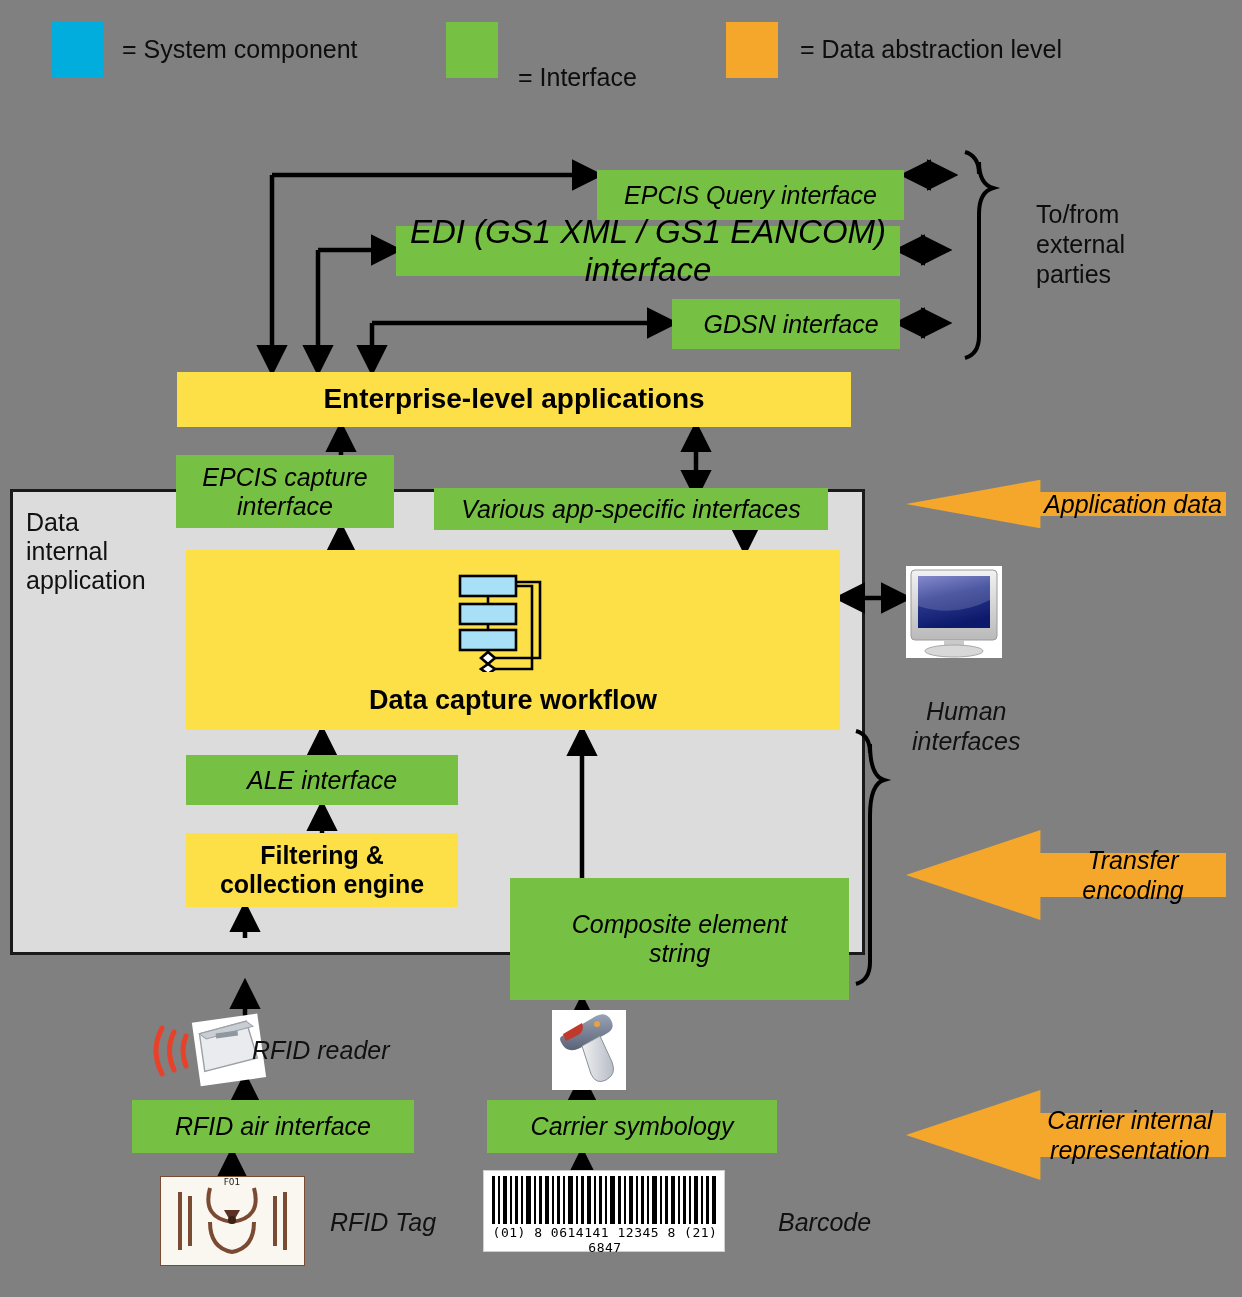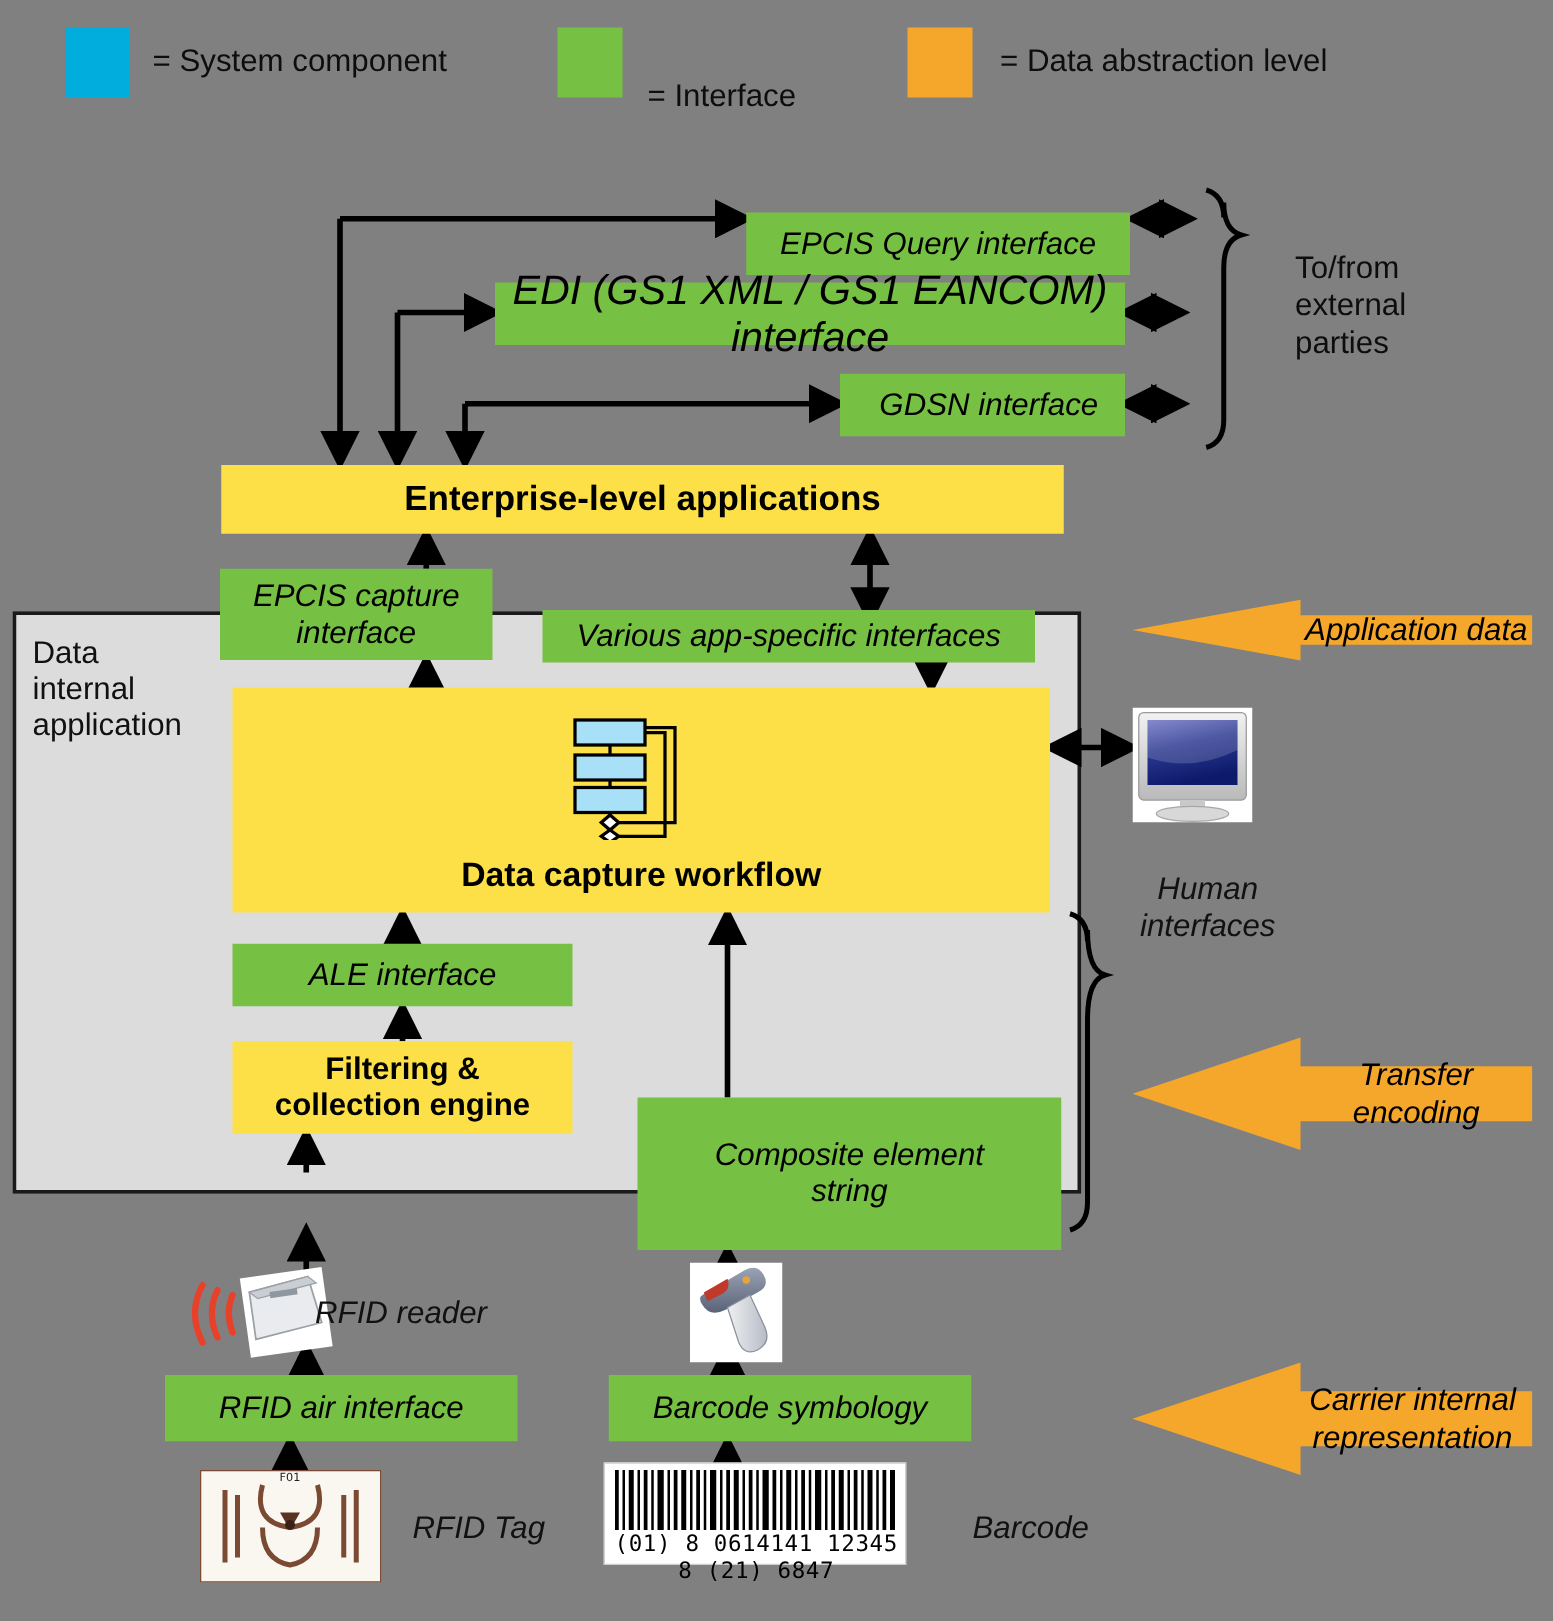--- a/index.html
+++ b/index.html
@@ -58,21 +58,21 @@
     clip-path:polygon(0% 50%, 42% 5%, 42% 28%, 100% 28%, 100% 72%, 42% 72%, 42% 95%);
   }
 
   
   .wf{position:absolute;}
   .dev-label{position:absolute;font-style:italic;font-size:25px;color:#111;white-space:nowrap;}
 
   
   #barcode-tile{position:absolute;left:483px;top:1170px;width:242px;height:82px;background:#ffffff;border:1px solid #cfcfcf;box-sizing:border-box;}
   #barcode-bars{position:absolute;left:6px;top:5px;width:230px;height:48px;}
-  #barcode-text{position:absolute;left:0;top:54px;width:242px;text-align:center;font-family:"DejaVu Sans Mono",monospace;font-size:18px;letter-spacing:.5px;color:#000;}
+  #barcode-text{position:absolute;left:0;top:54px;width:242px;text-align:center;font-family:"DejaVu Sans Mono",monospace;font-size:13px;letter-spacing:.5px;color:#000;}
 </style>
 </head>
 <body>
 
 <div id="stage">
 
   <div class="legend-swatch" style="left:52px;top:22px;background:#00ADDC;"></div>
   <div class="legend-label" style="left:122px;top:35px;">= System component</div>
 
   <div class="legend-swatch" style="left:446px;top:22px;background:#76C043;"></div>
@@ -246,21 +246,21 @@
         <stop offset="100%" stop-color="#b7bcc6"></stop>
       </linearGradient>
     </defs>
     <path d="M10,26 L44,6 q10,-5 15,4 q5,9 -5,14 L28,38 q-12,6 -18,-4 q-4,-6 0,-8 Z" fill="url(#gun)"></path>
     <path d="M11,24 L30,13 q3,8 -4,12 L14,31 Z" fill="#c0392b"></path>
     <path d="M30,36 L48,26 L60,52 q5,12 -6,18 q-10,5 -15,-6 Z" fill="url(#grip)" stroke="#8a9099" stroke-width="1"></path>
     <circle cx="45" cy="14" r="3" fill="#e8a33d"></circle>
   </svg>
 
   <div class="box iface" style="left:132px;top:1100px;width:282px;height:53px;font-size:25px;">RFID air interface</div>
-  <div class="box iface" style="left:487px;top:1100px;width:290px;height:53px;font-size:25px;">Barcode symbology</div>
+  <div class="box iface" style="left:487px;top:1100px;width:290px;height:53px;font-size:25px;">Carrier symbology</div>
 
   <svg style="position:absolute;left:160px;top:1176px;width:145px;height:90px;" viewBox="0 0 145 90">
     <rect x="0" y="0" width="145" height="90" fill="#FAF6F0" stroke="#7a4a33" stroke-width="2"></rect>
     <g stroke="#7a4a33" stroke-width="4" fill="none">
       <path d="M20,16 L20,74 M30,20 L30,70"></path>
       <path d="M125,16 L125,74 M115,20 L115,70"></path>
       <path d="M50,12 q-8,30 22,34 q30,-4 22,-34"></path>
       <path d="M50,46 q0,26 22,30 q22,-4 22,-30"></path>
     </g>
     <polygon points="64,34 80,34 72,48" fill="#5a3224"></polygon>

